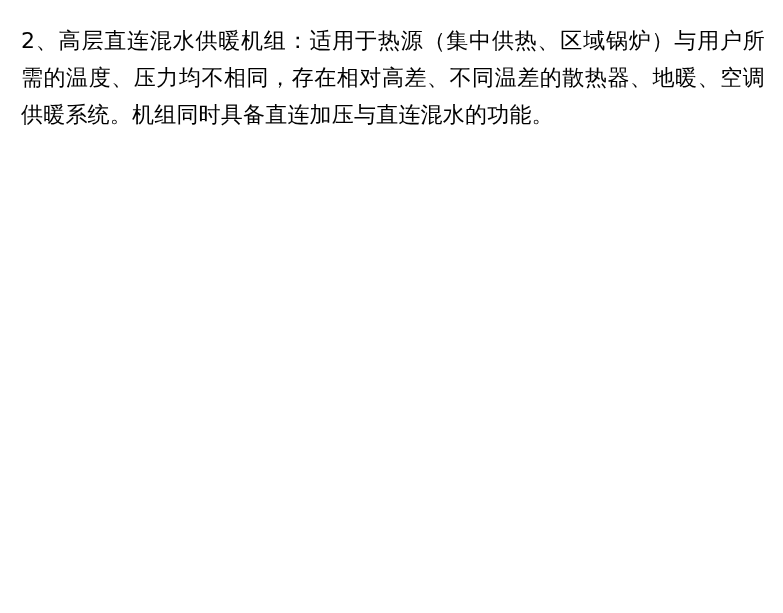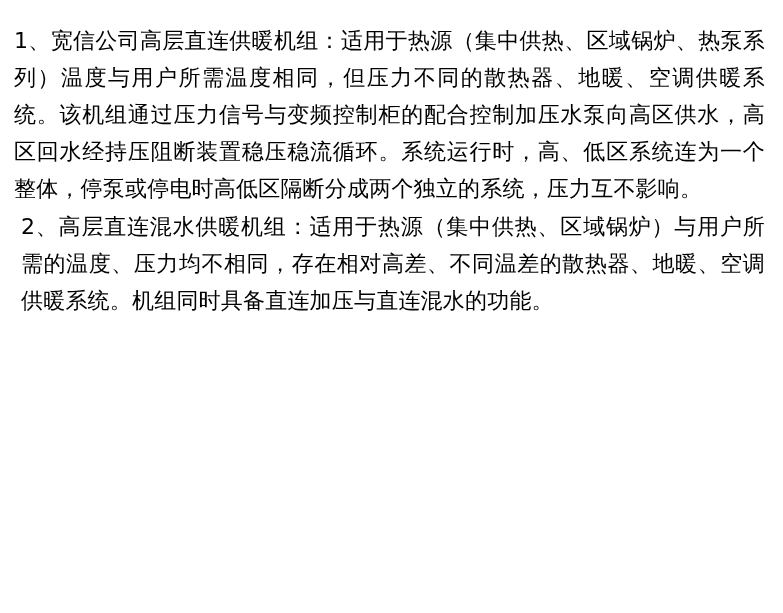--- a/index.html
+++ b/index.html
@@ -33,15 +33,14 @@
   }
   .para.indent {
     text-indent: 0;
     padding-left: 7px;
   }
 </style>
 </head>
 <body>
 
 <div class="page">
-  <p class="para">1、宽信公司高层直连供暖机组：适用于热源（集中供热、区域锅炉、热泵系列）温度与用户所需温度相同，但压力不同的散热器、地暖、空调供暖系统。该机组通过压力信号与变频控制柜的配合控制加压水泵向高区供水，高区回水经持压阻断装置稳压稳流循环。系统运行时，高、低区系统连为一个整体，停泵或停电时高低区隔断分成两个独立的系统，压力互不影响。</p>
   <p class="para indent">2、高层直连混水供暖机组：适用于热源（集中供热、区域锅炉）与用户所需的温度、压力均不相同，存在相对高差、不同温差的散热器、地暖、空调供暖系统。机组同时具备直连加压与直连混水的功能。</p>
 </div>
 
 </body></html>

